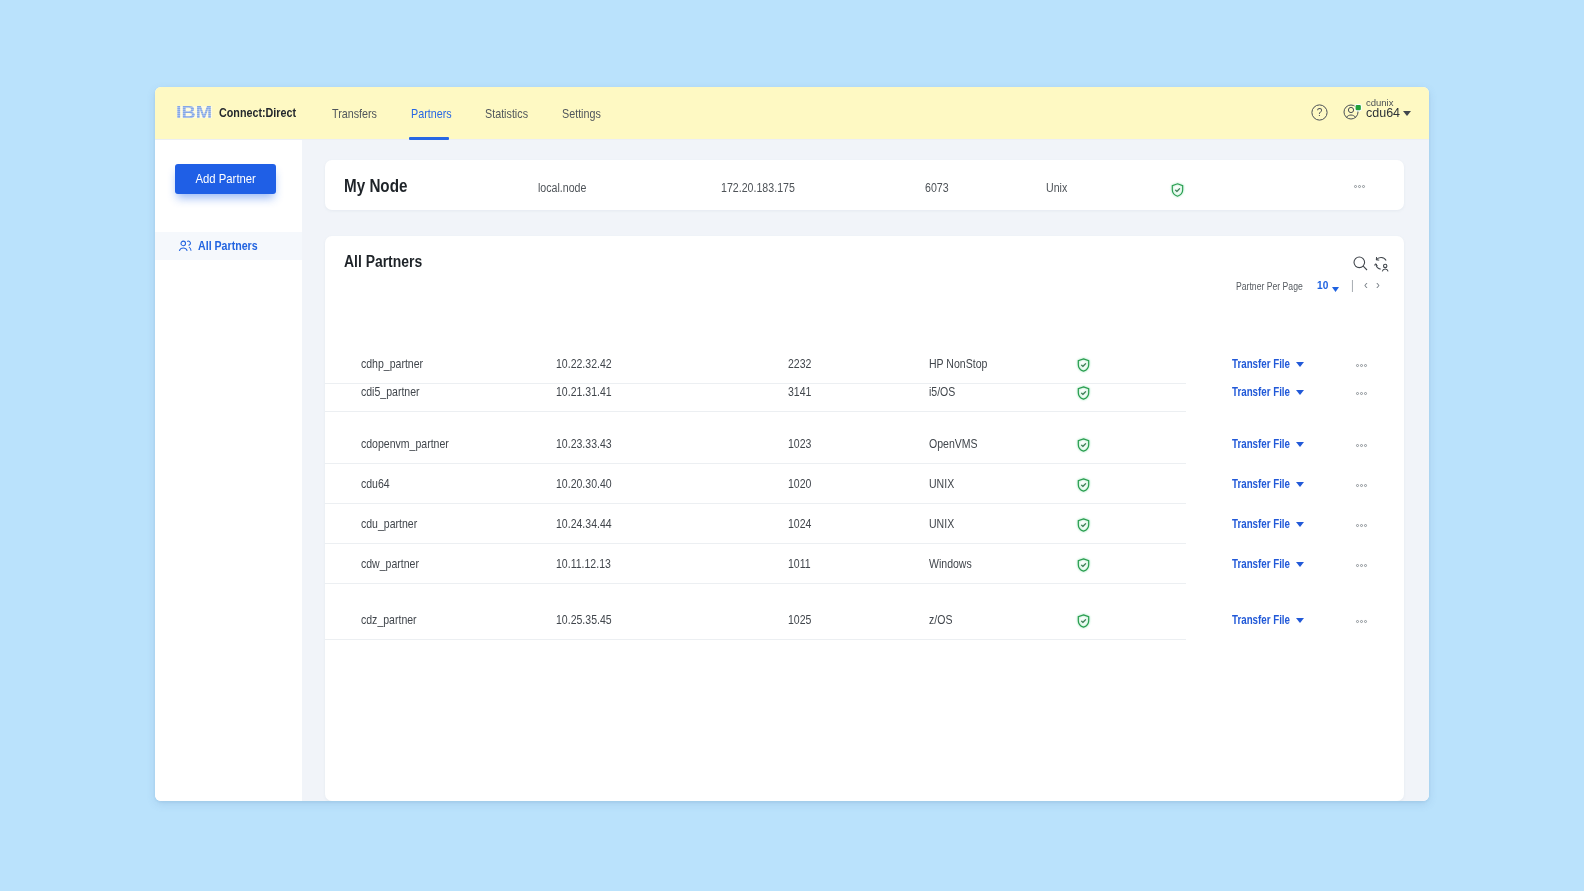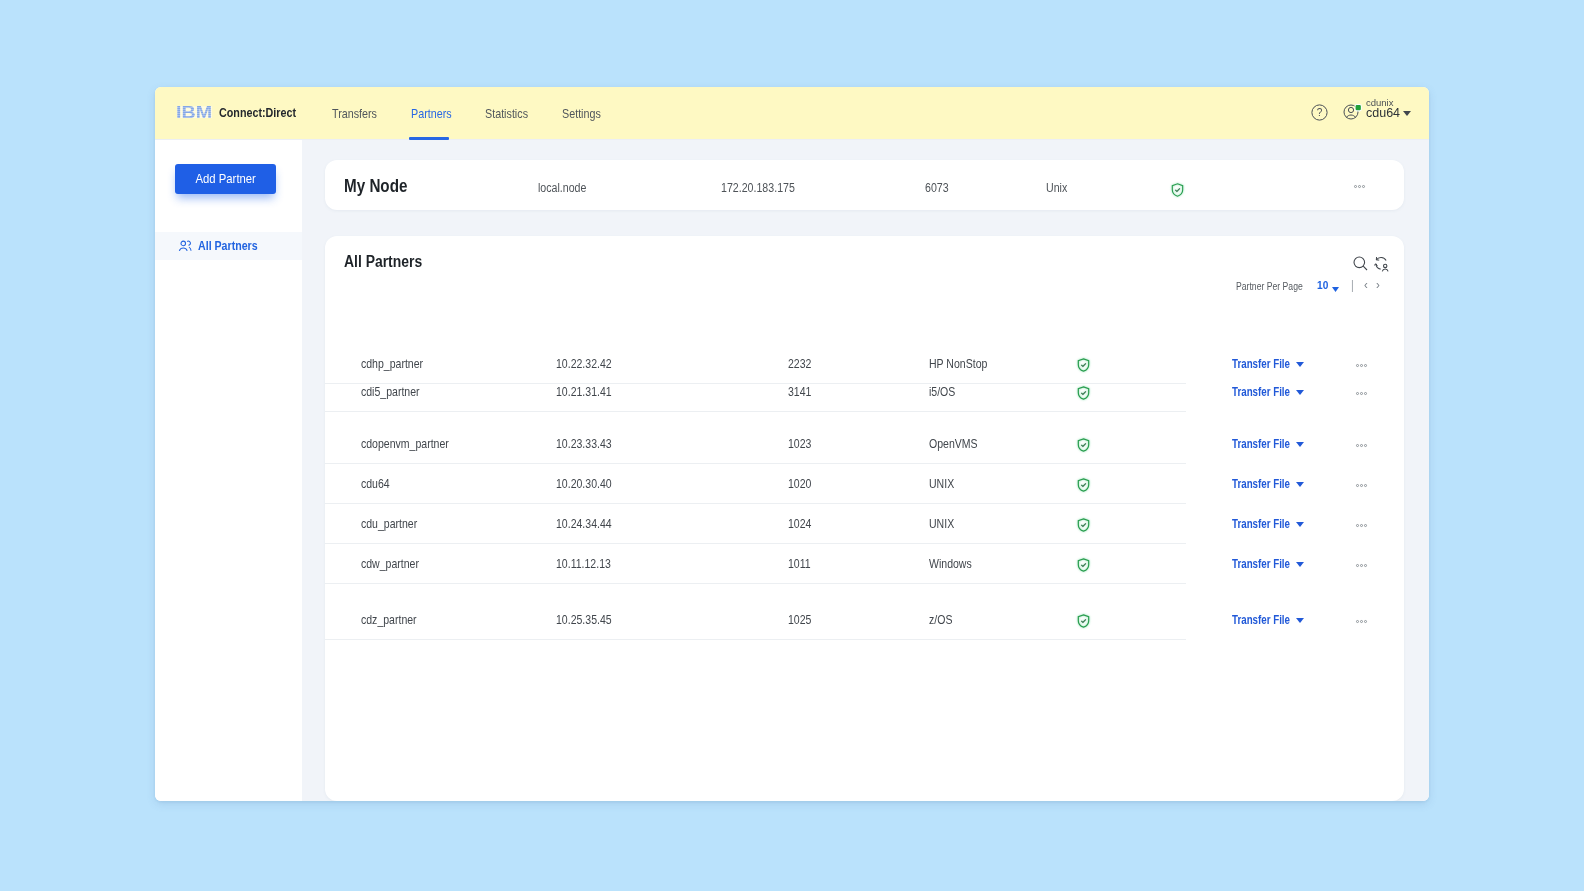--- a/index.html
+++ b/index.html
@@ -22,21 +22,21 @@
 .ucaret { position:absolute; left:1248px; top:24px; width:0; height:0; border-left:4px solid transparent; border-right:4px solid transparent; border-top:5px solid #42474d; }
 
 .side { position:absolute; left:0; top:53px; width:147px; height:661px; background:#fff; z-index:4; }
 .addbtn { position:absolute; left:20px; top:24px; width:101px; height:30px; background:#1f5fe6; border-radius:3px; color:#fff; font-size:13px; text-align:center; line-height:30px; box-shadow:0 6px 10px -2px rgba(31,99,232,0.45); }
 .addbtn span { display:inline-block; transform:scaleX(0.87); }
 .sideitem { position:absolute; left:0; top:92px; width:147px; height:28px; background:#f5f8fc; }
 .sideitem .txt { position:absolute; left:43px; top:7px; font-size:12.5px; font-weight:bold; color:#2264e0; transform:scaleX(0.85); transform-origin:0 50%; white-space:nowrap; }
 .sideitem svg { position:absolute; left:23px; top:7px; }
 
 .content { position:absolute; left:147px; top:53px; width:1127px; height:661px; background:#f1f4f9; }
-.card { position:absolute; background:#fff; border-radius:12px; box-shadow:0 1px 3px rgba(90,110,140,0.08); }
+.card { position:absolute; background:#fff; border-radius:7px; box-shadow:0 1px 3px rgba(90,110,140,0.08); }
 .mynode { left:23px; top:20px; width:1079px; height:50px; }
 .partners { left:23px; top:96px; width:1079px; height:565px; }
 .mn-title { position:absolute; left:19px; top:16px; font-size:17.5px; font-weight:bold; color:#1e2328; transform:scaleX(0.87); transform-origin:0 50%; white-space:nowrap; }
 .mn-val { position:absolute; top:21px; font-size:12.5px; color:#4e5358; transform:scaleX(0.85); transform-origin:0 50%; white-space:nowrap; }
 .ap-title { position:absolute; left:19px; top:17px; font-size:16px; font-weight:bold; color:#1e2328; transform:scaleX(0.87); transform-origin:0 50%; white-space:nowrap; }
 .dots { display:inline-block; line-height:0; white-space:nowrap; }
 .dots i { display:inline-block; width:2.8px; height:2.8px; border:1px solid #8a9196; border-radius:50%; margin:0 0.75px; }
 
 .pp { position:absolute; top:44px; font-size:10.8px; color:#565b61; transform:scaleX(0.88); transform-origin:0 50%; white-space:nowrap; }
 .thead { position:absolute; left:0px; top:71px; width:1079px; height:37px; background:#f7f9fb; border-bottom:1px solid #e9ecf0; }

